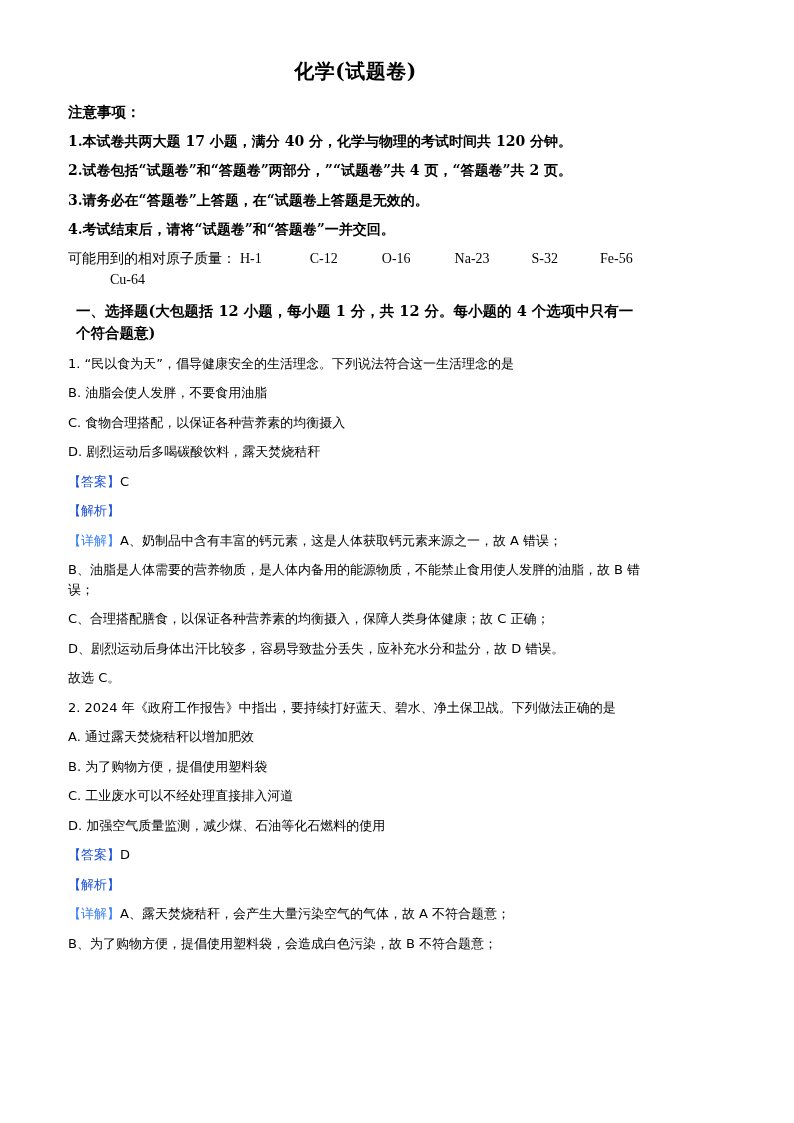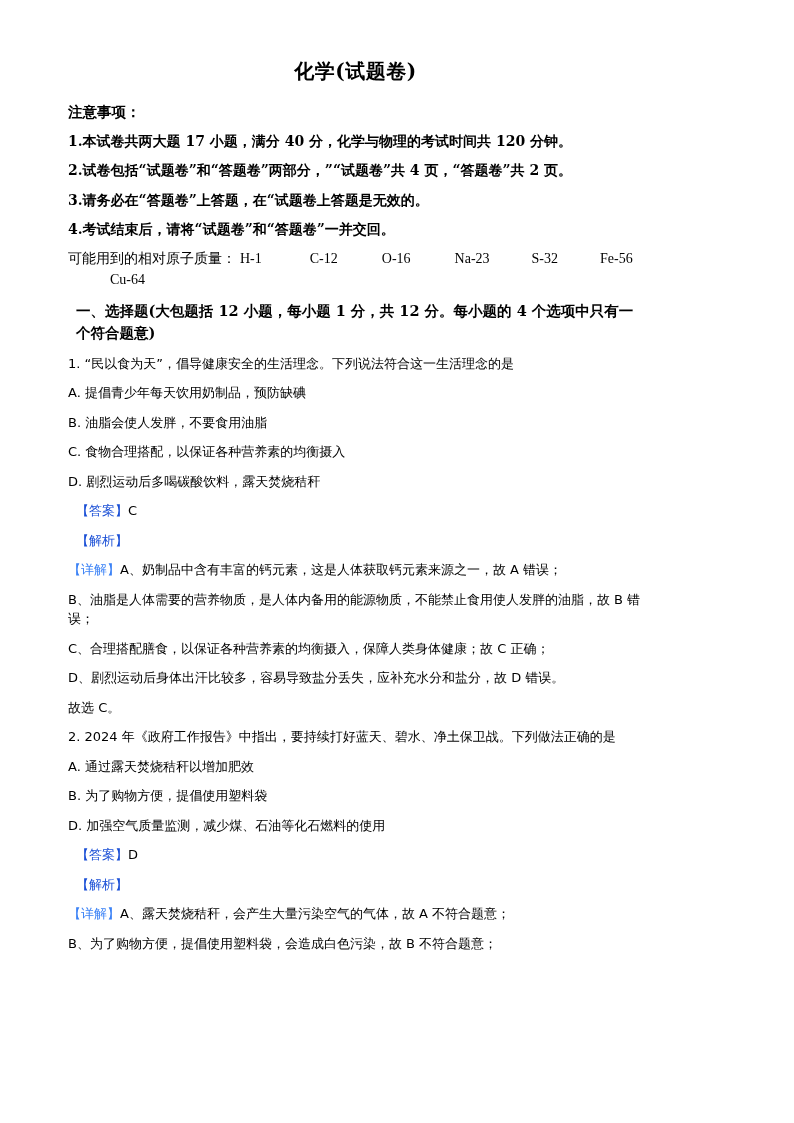--- a/index.html
+++ b/index.html
@@ -64,21 +64,21 @@
   }
   .q-opt {
     font-size: 13px;
     line-height: 1.5;
     margin: 0 0 10px 0;
   }
   .tag {
     color: #1a4fd6;
     font-size: 13px;
     line-height: 1.5;
-    margin: 0 0 10px 8px;
+    margin: 0 0 10px 0;
   }
   .tag .blue {
     color: #1a4fd6;
   }
   .tag .black {
     color: #000000;
   }
   .exp-line {
     font-size: 13px;
     line-height: 1.5;
@@ -102,41 +102,41 @@
   <div class="notice-line">3.请务必在“答题卷”上答题，在“试题卷上答题是无效的。</div>
   <div class="notice-line">4.考试结束后，请将“试题卷”和“答题卷”一并交回。</div>
 
   <div class="atomic-line">
     <span>可能用到的相对原子质量：</span><span class="am" style="margin-left:4px">H-1</span><span class="am" style="margin-left:48px">C-12</span><span class="am" style="margin-left:44px">O-16</span><span class="am" style="margin-left:44px">Na-23</span><span class="am" style="margin-left:42px">S-32</span><span class="am" style="margin-left:42px">Fe-56</span><span class="am" style="margin-left:42px">Cu-64</span>
   </div>
 
   <div class="sec-head">一、选择题(大包题括 12 小题，每小题 1 分，共 12 分。每小题的 4 个选项中只有一个符合题意)</div>
 
   <div class="q-stem">1.  “民以食为天”，倡导健康安全的生活理念。下列说法符合这一生活理念的是</div>
-  <div class="q-opt">A.  提倡青少年每天饮用奶制品，预防缺碘</div>
   <div class="q-opt">B.   油脂会使人发胖，不要食用油脂</div>
   <div class="q-opt">C. 食物合理搭配，以保证各种营养素的均衡摄入</div>
   <div class="q-opt">D. 剧烈运动后多喝碳酸饮料，露天焚烧秸秆</div>
 
   <div class="tag">
     <span class="blue">【答案】</span><span class="black">C</span>
   </div>
   <div class="tag">【解析】</div>
 
   <div class="exp-line">
     <span class="blue">【详解】</span><span>A、奶制品中含有丰富的钙元素，这是人体获取钙元素来源之一，故 A 错误；</span>
   </div>
   <div class="exp-line">B、油脂是人体需要的营养物质，是人体内备用的能源物质，不能禁止食用使人发胖的油脂，故 B 错误；</div>
   <div class="exp-line">C、合理搭配膳食，以保证各种营养素的均衡摄入，保障人类身体健康；故 C 正确；</div>
   <div class="exp-line">D、剧烈运动后身体出汗比较多，容易导致盐分丢失，应补充水分和盐分，故 D 错误。</div>
   <div class="exp-line">故选 C。</div>
 
   <div class="q-stem">2. 2024 年《政府工作报告》中指出，要持续打好蓝天、碧水、净土保卫战。下列做法正确的是</div>
   <div class="q-opt">A.  通过露天焚烧秸秆以增加肥效</div>
   <div class="q-opt">B.  为了购物方便，提倡使用塑料袋</div>
+  <div class="q-opt">C.  工业废水可以不经处理直接排入河道</div>
   <div class="q-opt">D.  加强空气质量监测，减少煤、石油等化石燃料的使用</div>
 
   <div class="tag">
     <span class="blue">【答案】</span><span class="black">D</span>
   </div>
   <div class="tag">【解析】</div>
 
   <div class="exp-line">
     <span class="blue">【详解】</span><span>A、露天焚烧秸秆，会产生大量污染空气的气体，故 A 不符合题意；</span>
   </div>

